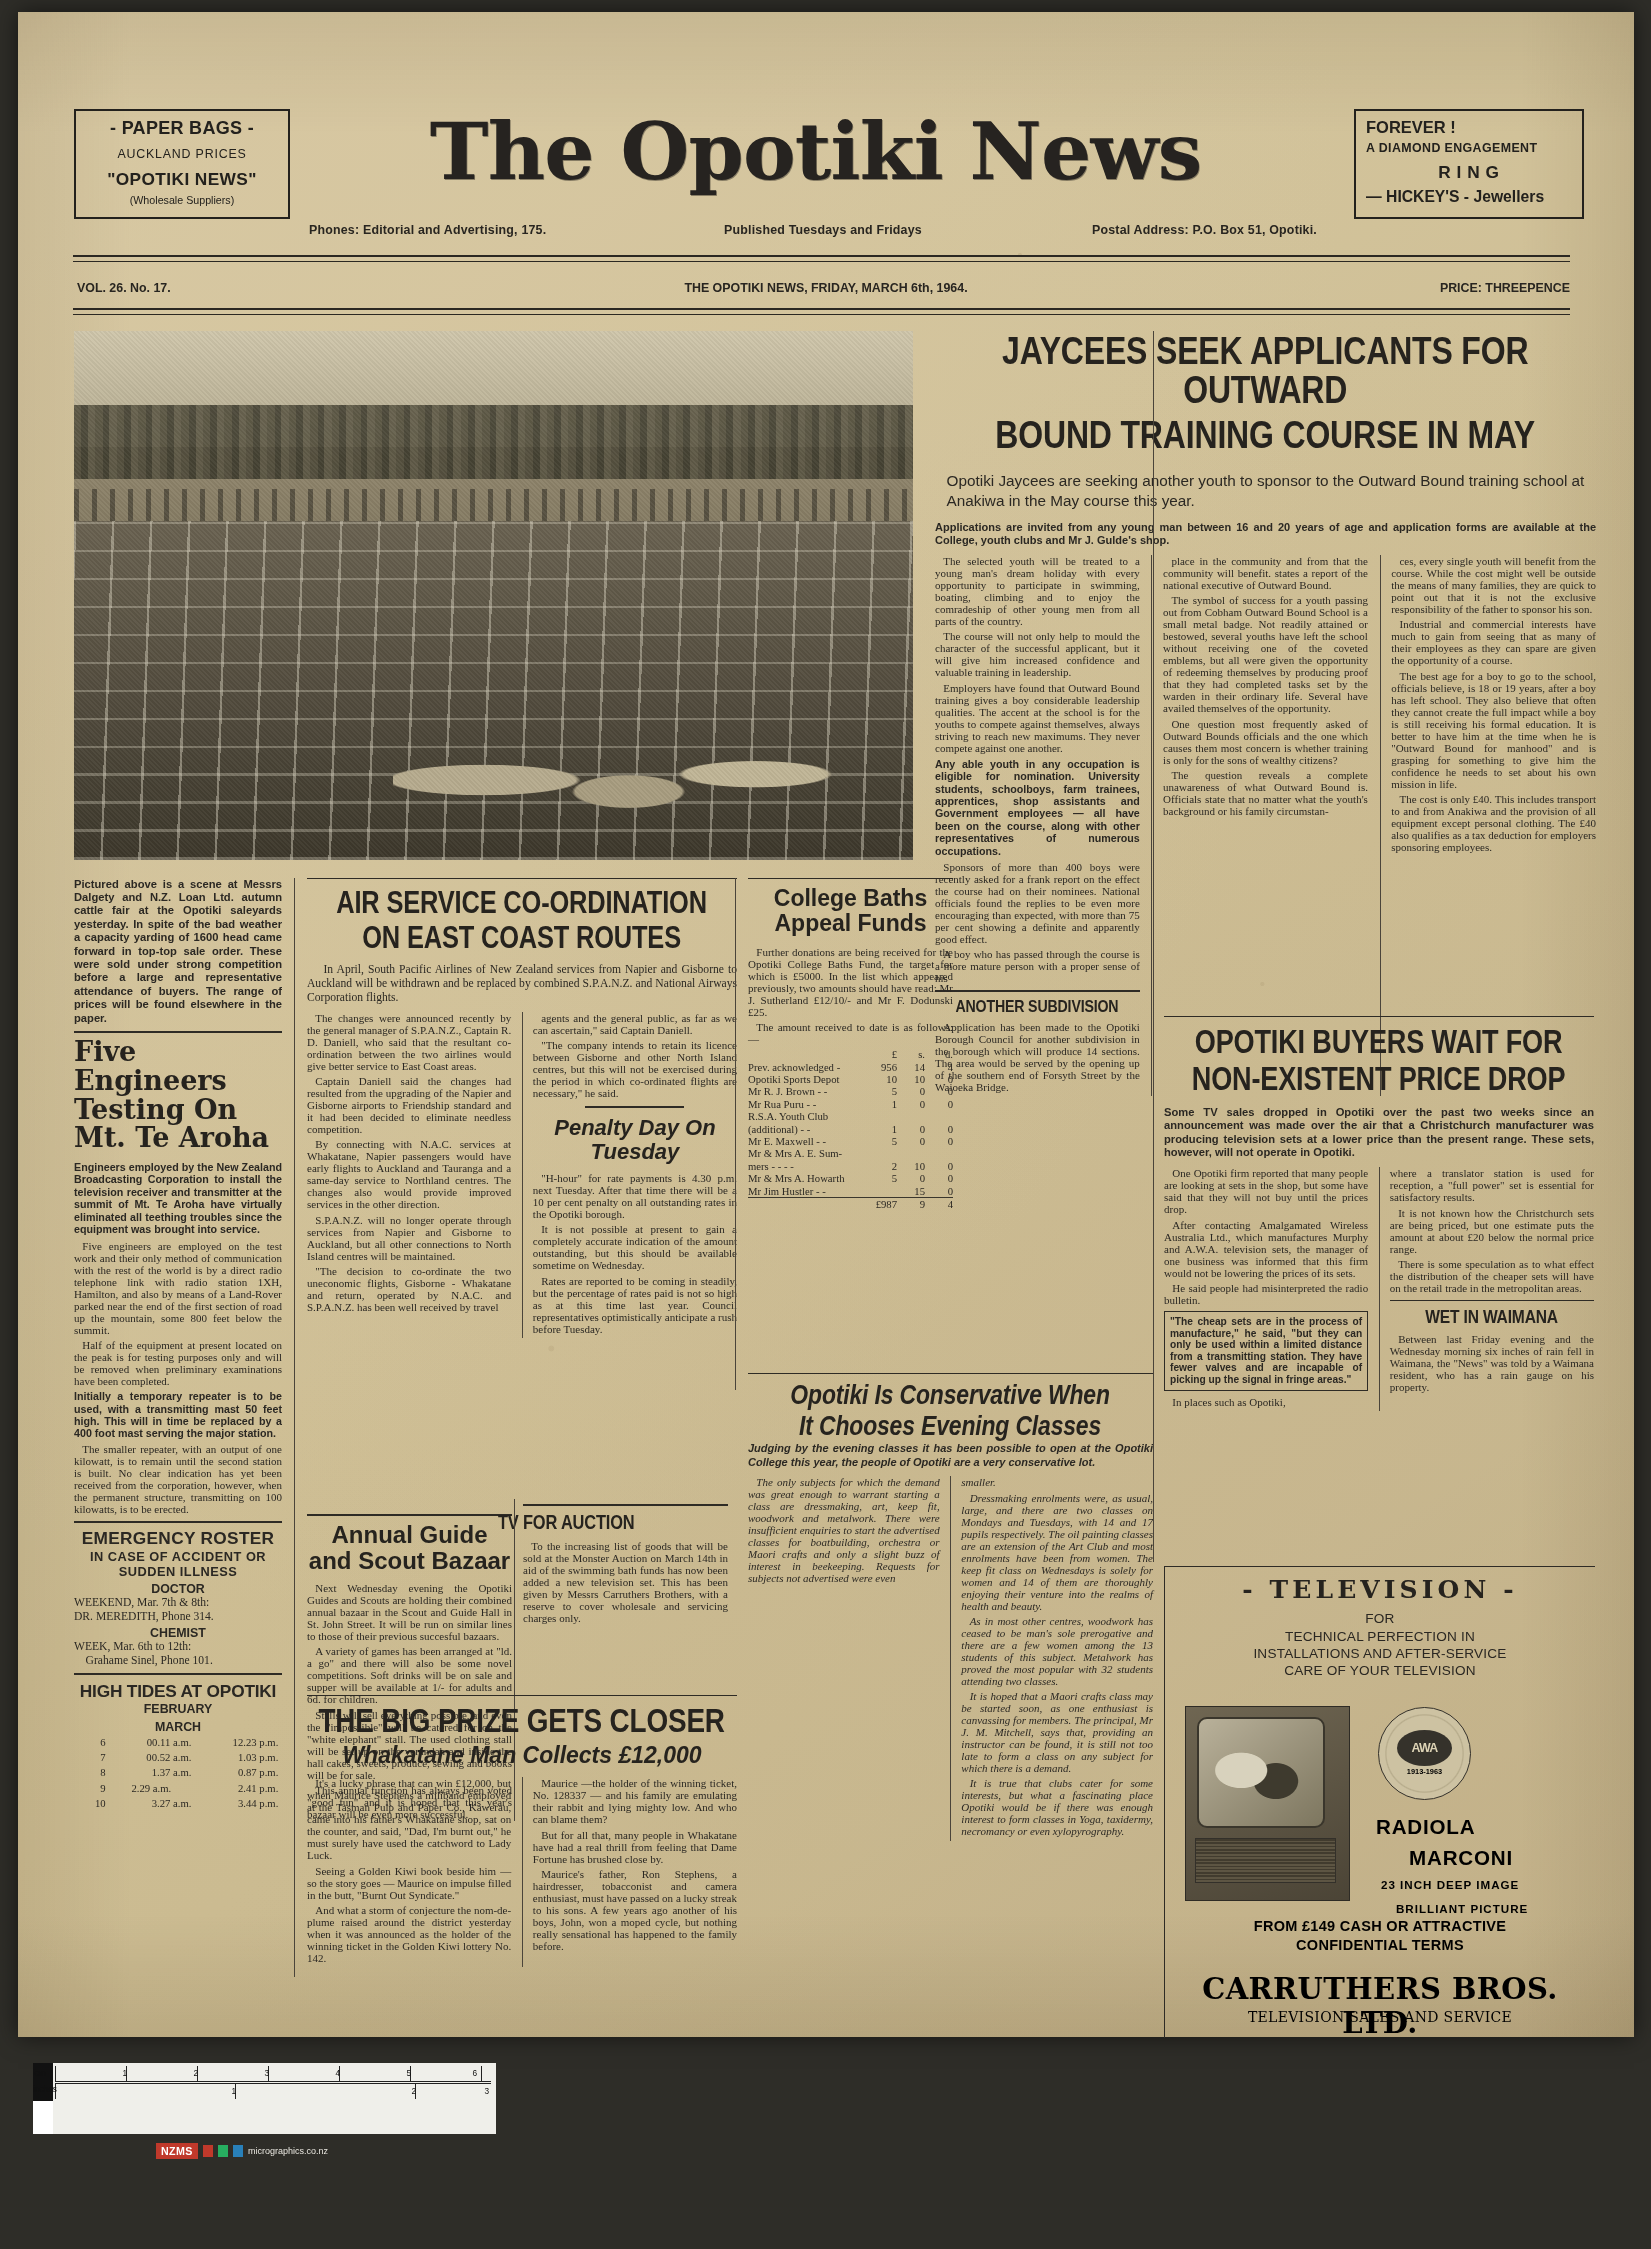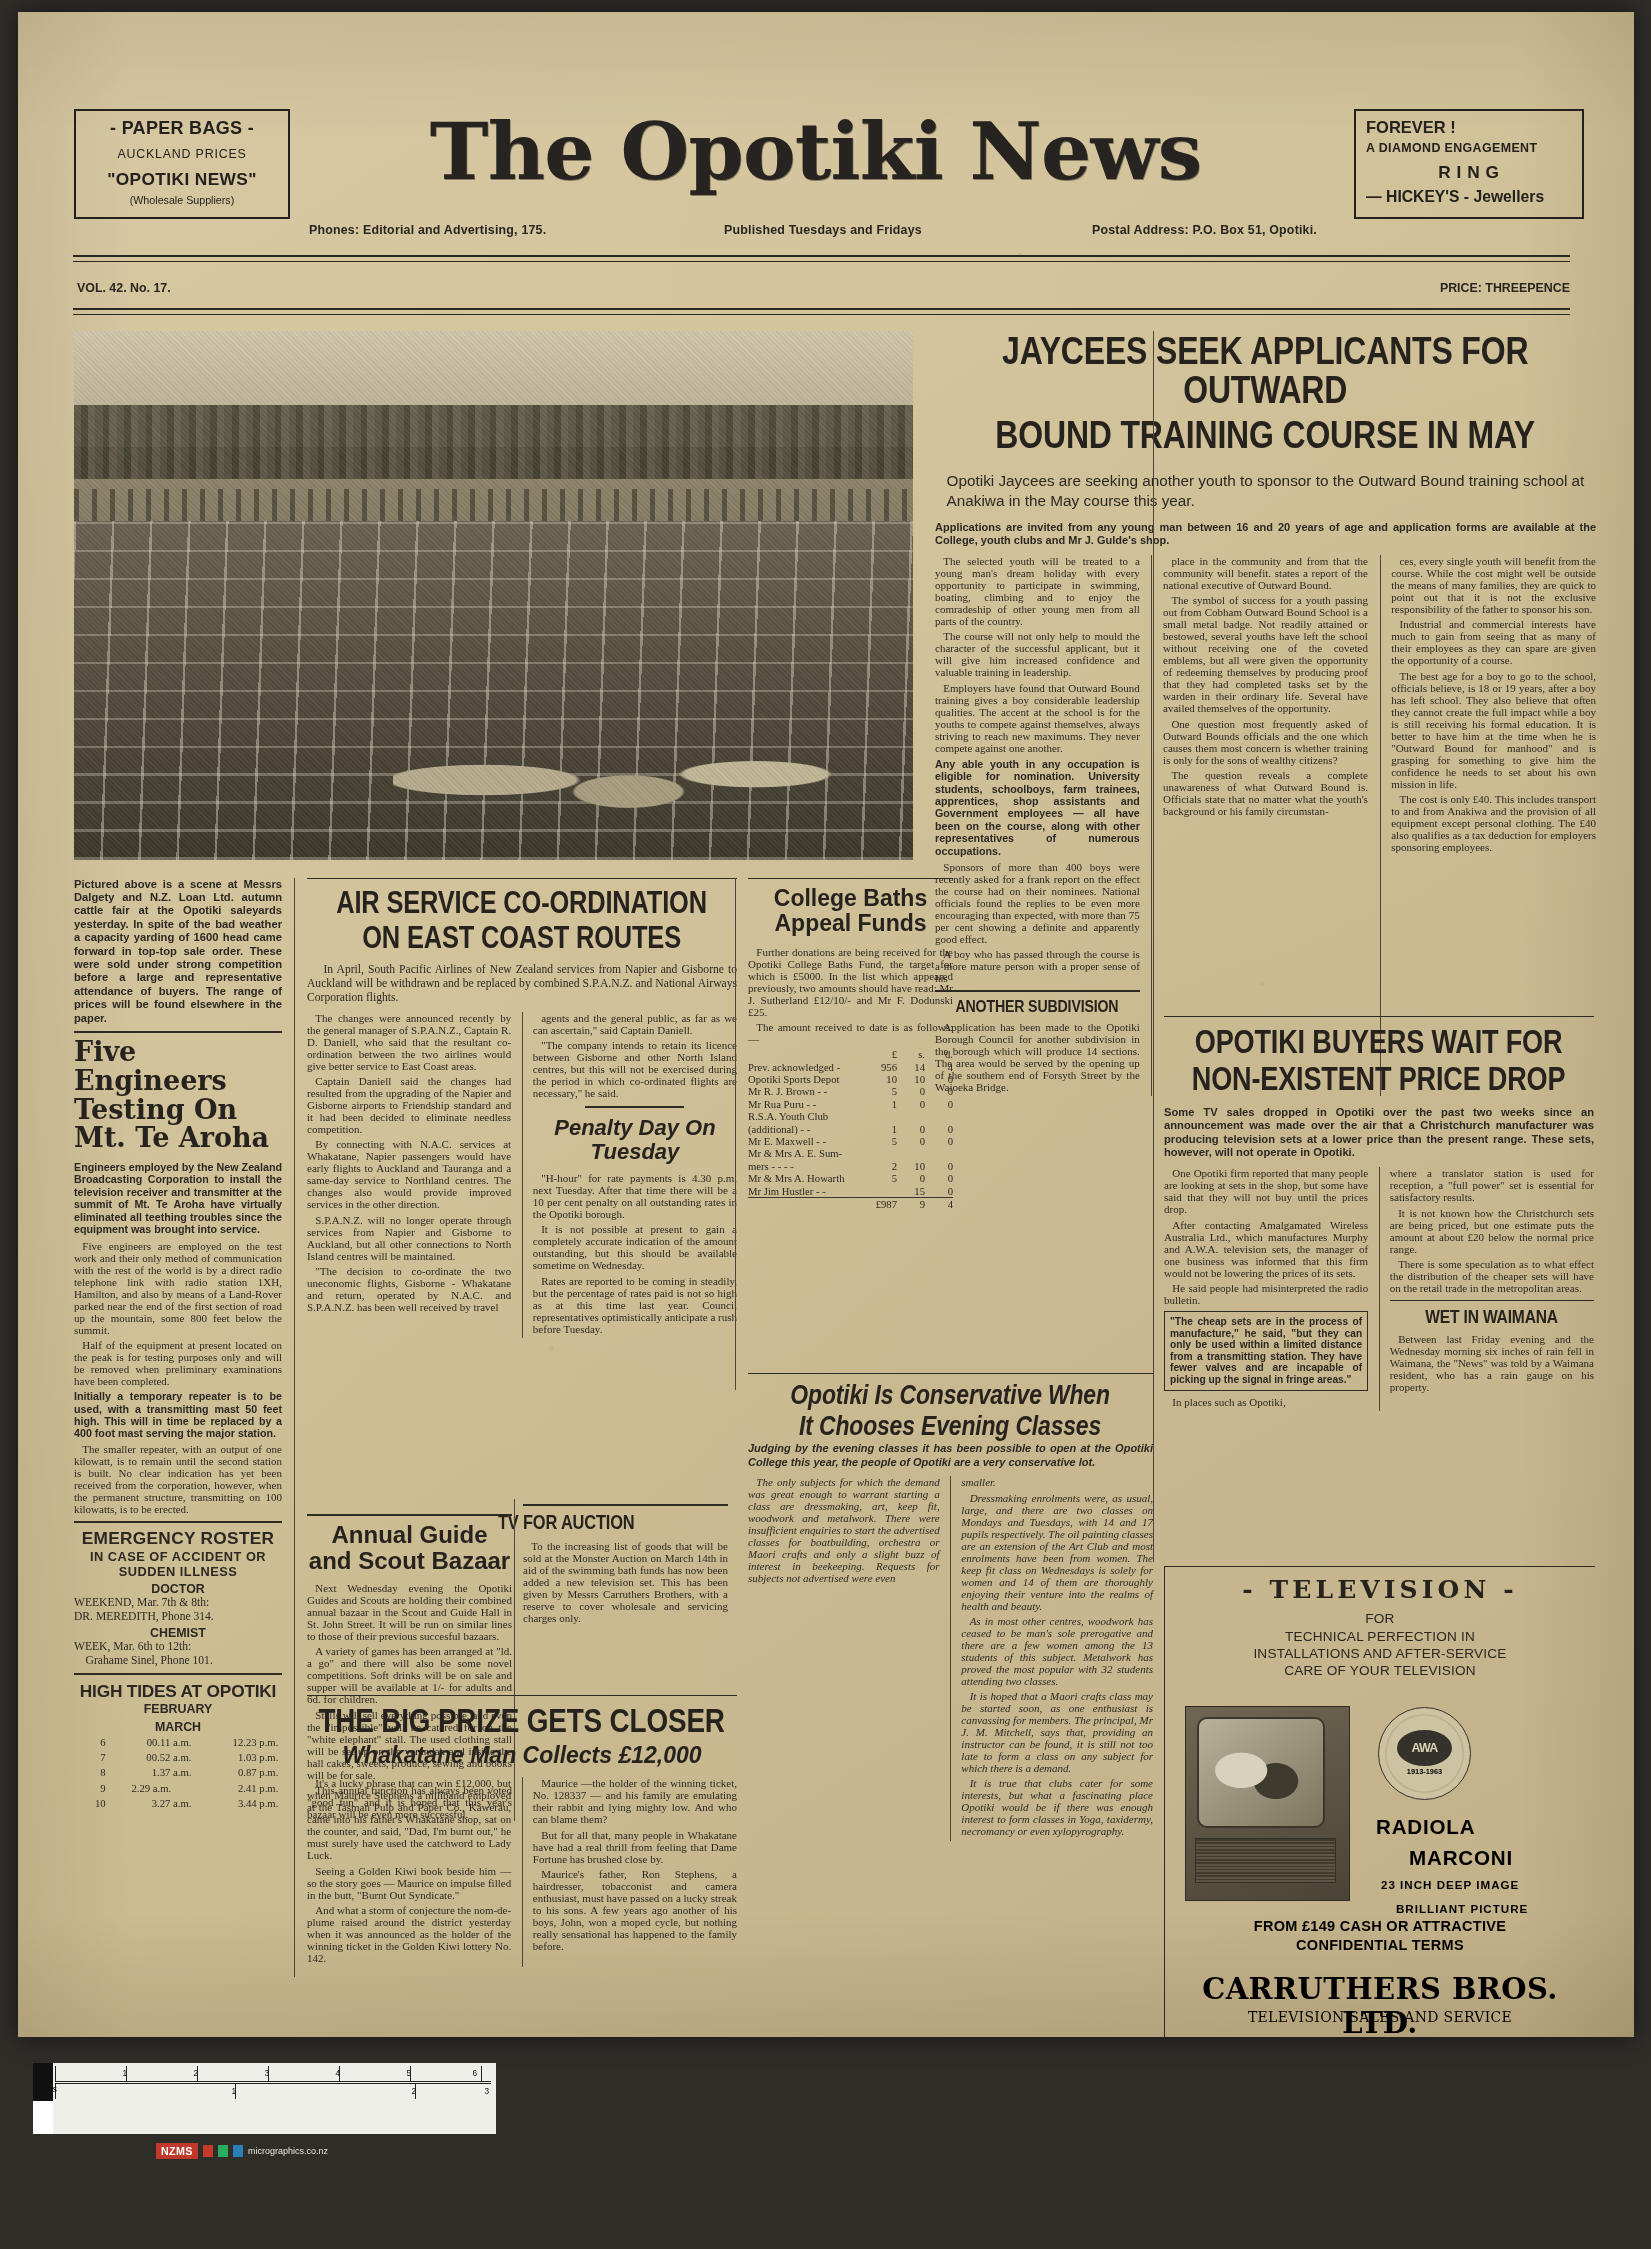--- a/index.html
+++ b/index.html
@@ -214,21 +214,22 @@
       <div class="r3">RING</div>
       <div class="r4">— HICKEY'S - Jewellers</div>
     </div>
 
     <div class="strapline" id="strap-phones">Phones: Editorial and Advertising, 175.</div>
     <div class="strapline" id="strap-pub">Published Tuesdays and Fridays</div>
     <div class="strapline" id="strap-postal">Postal Address: P.O. Box 51, Opotiki.</div>
 
     <div class="rule" id="rule1"></div>
     <div class="rule" id="rule2"></div>
-    <div class="folio" id="folio-vol">VOL. 42. No. 17.</div>
+    <div class="folio" id="folio-vol">VOL. 26. No. 17.</div>
+    <div class="folio" id="folio-mid">THE OPOTIKI NEWS, FRIDAY, MARCH 6th, 1964.</div>
     <div class="folio" id="folio-price">PRICE: THREEPENCE</div>
     <div class="rule" id="rule3"></div>
     <div class="rule" id="rule4"></div>
 
     <div id="photo">
       <div class="sky"></div>
         <div class="trees"></div>
         <div class="field"></div>
       <div class="crowd"></div>
         <div class="pens"></div>

